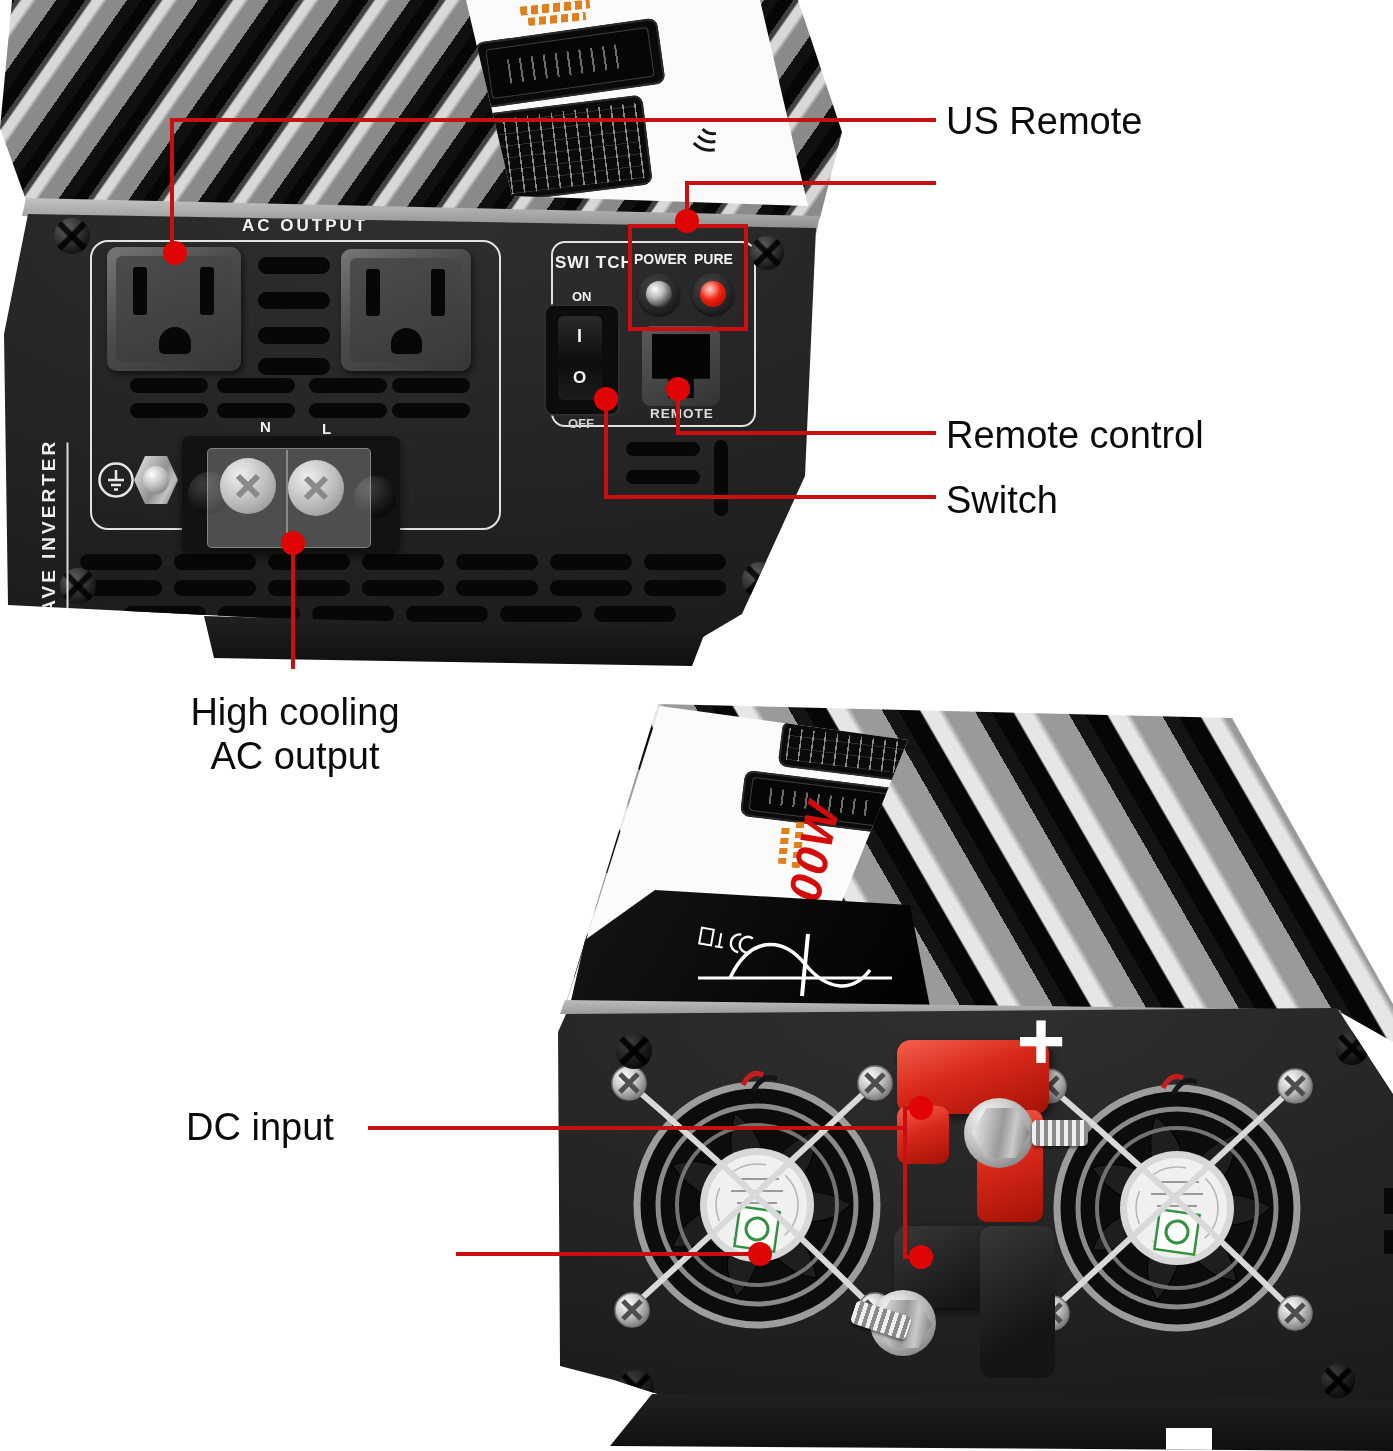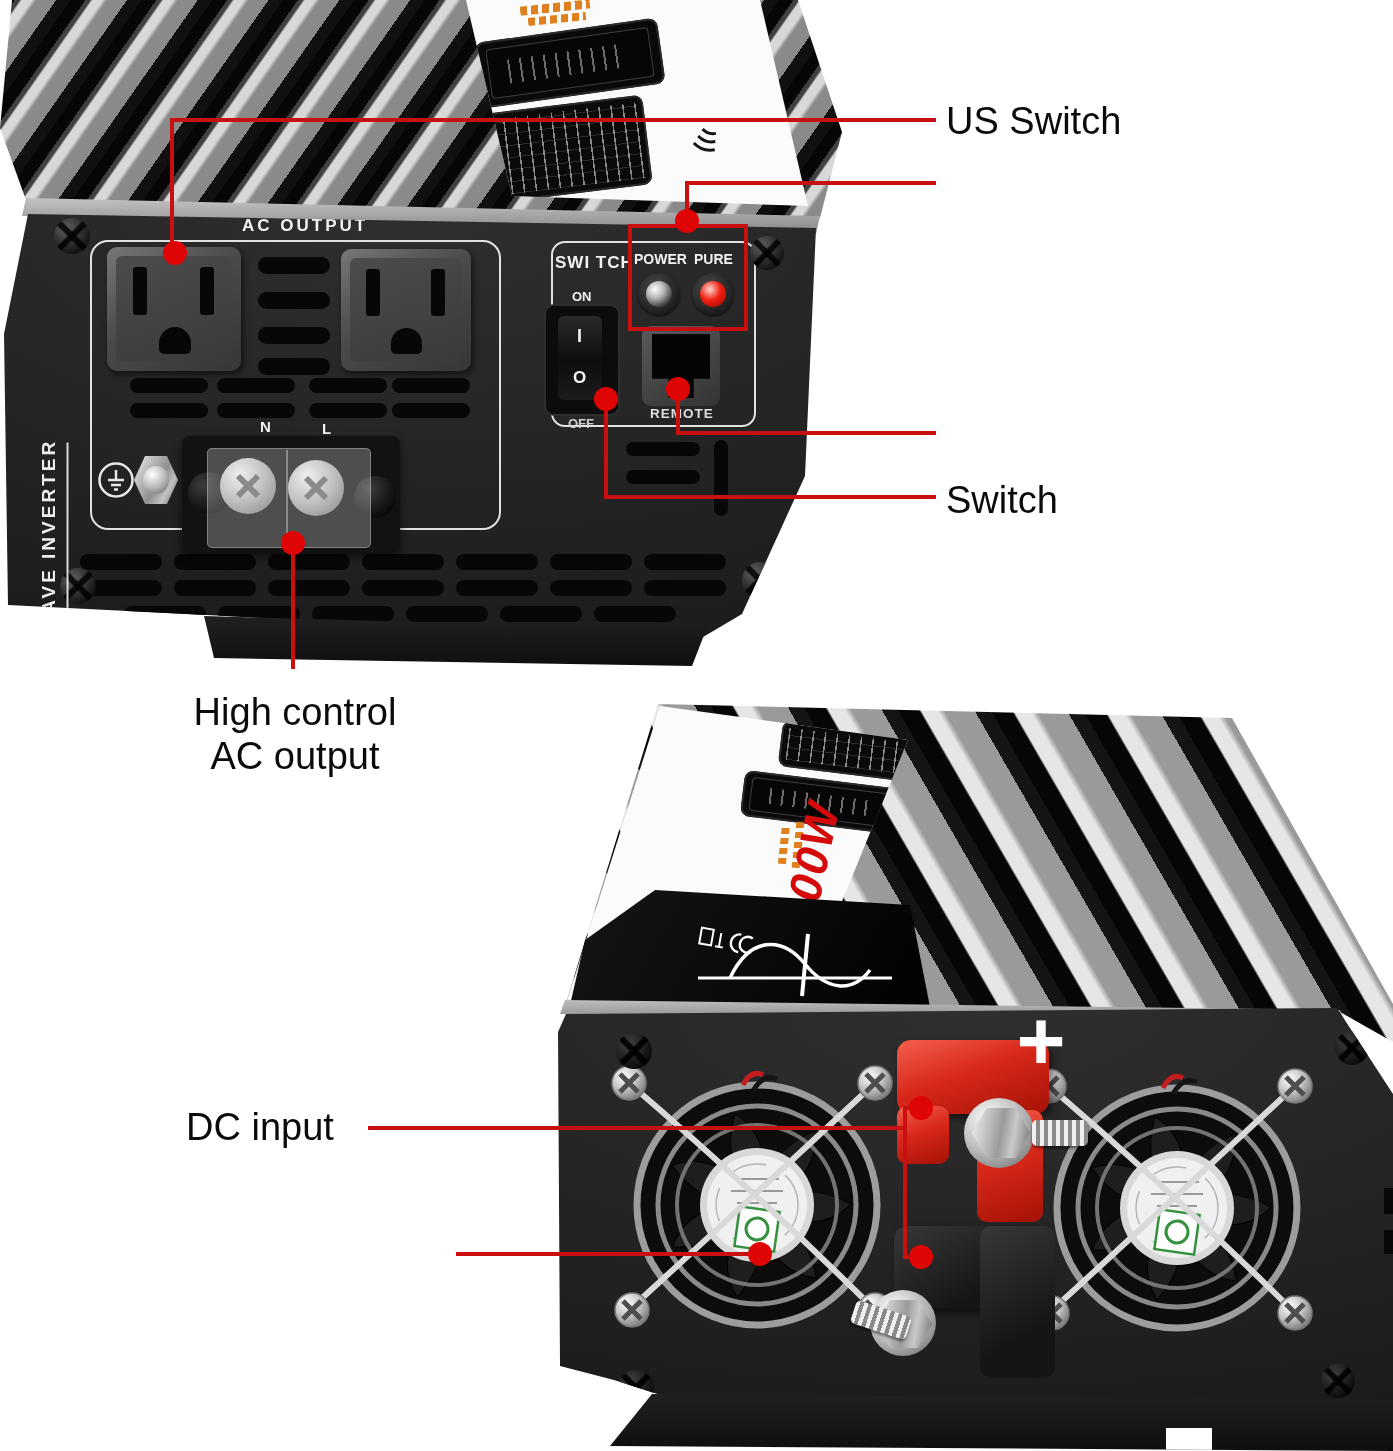--- a/index.html
+++ b/index.html
@@ -292,40 +292,41 @@
     </div>
   </div>
 
   <div class="abs basefoot" style="left:540px;top:1388px;width:853px;height:63px;clip-path:polygon(112px 6px,853px 12px,853px 63px,70px 58px);">
     <div class="abs" style="left:626px;top:40px;width:46px;height:23px;background:#fff;"></div>
   </div>
 
   <div class="ann-line" style="left:170px;top:120px;width:4px;height:137px;"></div>
   <div class="ann-line" style="left:170px;top:118px;width:766px;height:4px;"></div>
   <div class="ann-dot" style="left:163px;top:241px;"></div>
-  <div class="ann-label" style="left:946px;top:100px;">US Switch</div>
+  <div class="ann-label" style="left:946px;top:100px;">US Remote</div>
 
   <div class="ann-box" style="left:628px;top:224px;width:112px;height:99px;"></div>
   <div class="ann-line" style="left:685px;top:181px;width:251px;height:4px;"></div>
   <div class="ann-line" style="left:685px;top:181px;width:4px;height:41px;"></div>
   <div class="ann-dot" style="left:675px;top:209px;"></div>
 
   <div class="ann-dot" style="left:666px;top:377px;"></div>
   <div class="ann-line" style="left:676px;top:389px;width:4px;height:46px;"></div>
   <div class="ann-line" style="left:676px;top:431px;width:260px;height:4px;"></div>
+  <div class="ann-label" style="left:946px;top:414px;">Remote control</div>
 
   <div class="ann-dot" style="left:594px;top:387px;"></div>
   <div class="ann-line" style="left:604px;top:399px;width:4px;height:100px;"></div>
   <div class="ann-line" style="left:604px;top:495px;width:332px;height:4px;"></div>
   <div class="ann-label" style="left:946px;top:479px;">Switch</div>
 
   <div class="ann-dot" style="left:281px;top:531px;"></div>
   <div class="ann-line" style="left:291px;top:547px;width:4px;height:122px;"></div>
   <div class="ann-label" style="left:140px;top:690px;width:310px;text-align:center;line-height:44px;">
-    <div>High control</div>
+    <div>High cooling</div>
     <div>AC output</div>
   </div>
 
   <div class="ann-label" style="left:186px;top:1106px;">DC input</div>
   <div class="ann-line" style="left:368px;top:1126px;width:539px;height:4px;"></div>
   <div class="ann-line" style="left:903px;top:1106px;width:4px;height:153px;"></div>
   <div class="ann-line" style="left:903px;top:1106px;width:16px;height:4px;"></div>
   <div class="ann-line" style="left:903px;top:1255px;width:16px;height:4px;"></div>
   <div class="ann-dot" style="left:909px;top:1096px;"></div>
   <div class="ann-dot" style="left:909px;top:1245px;"></div>

